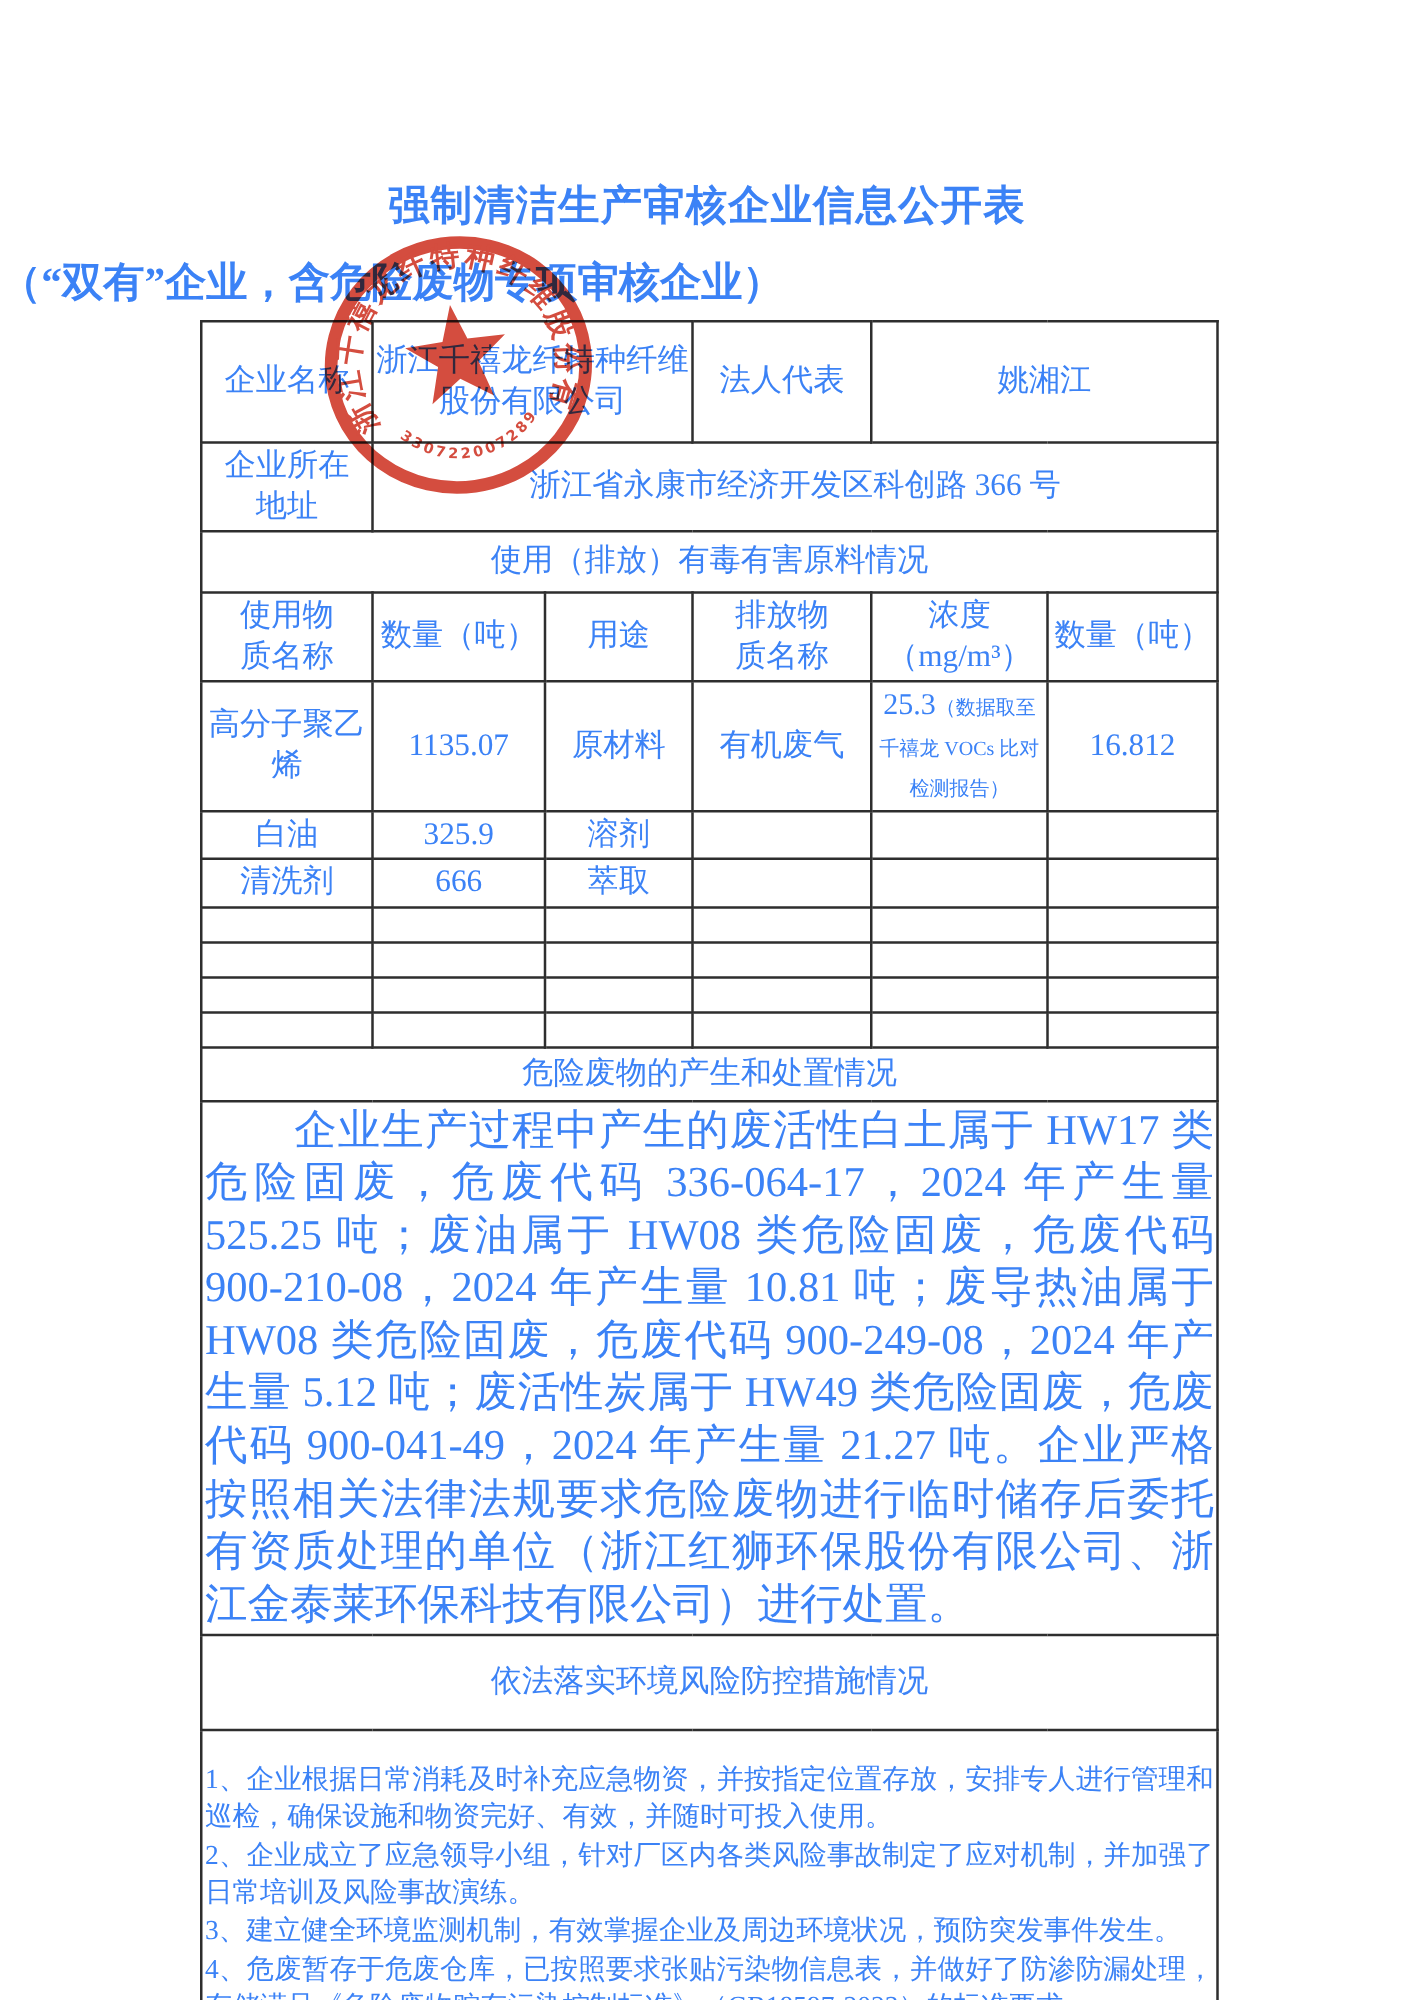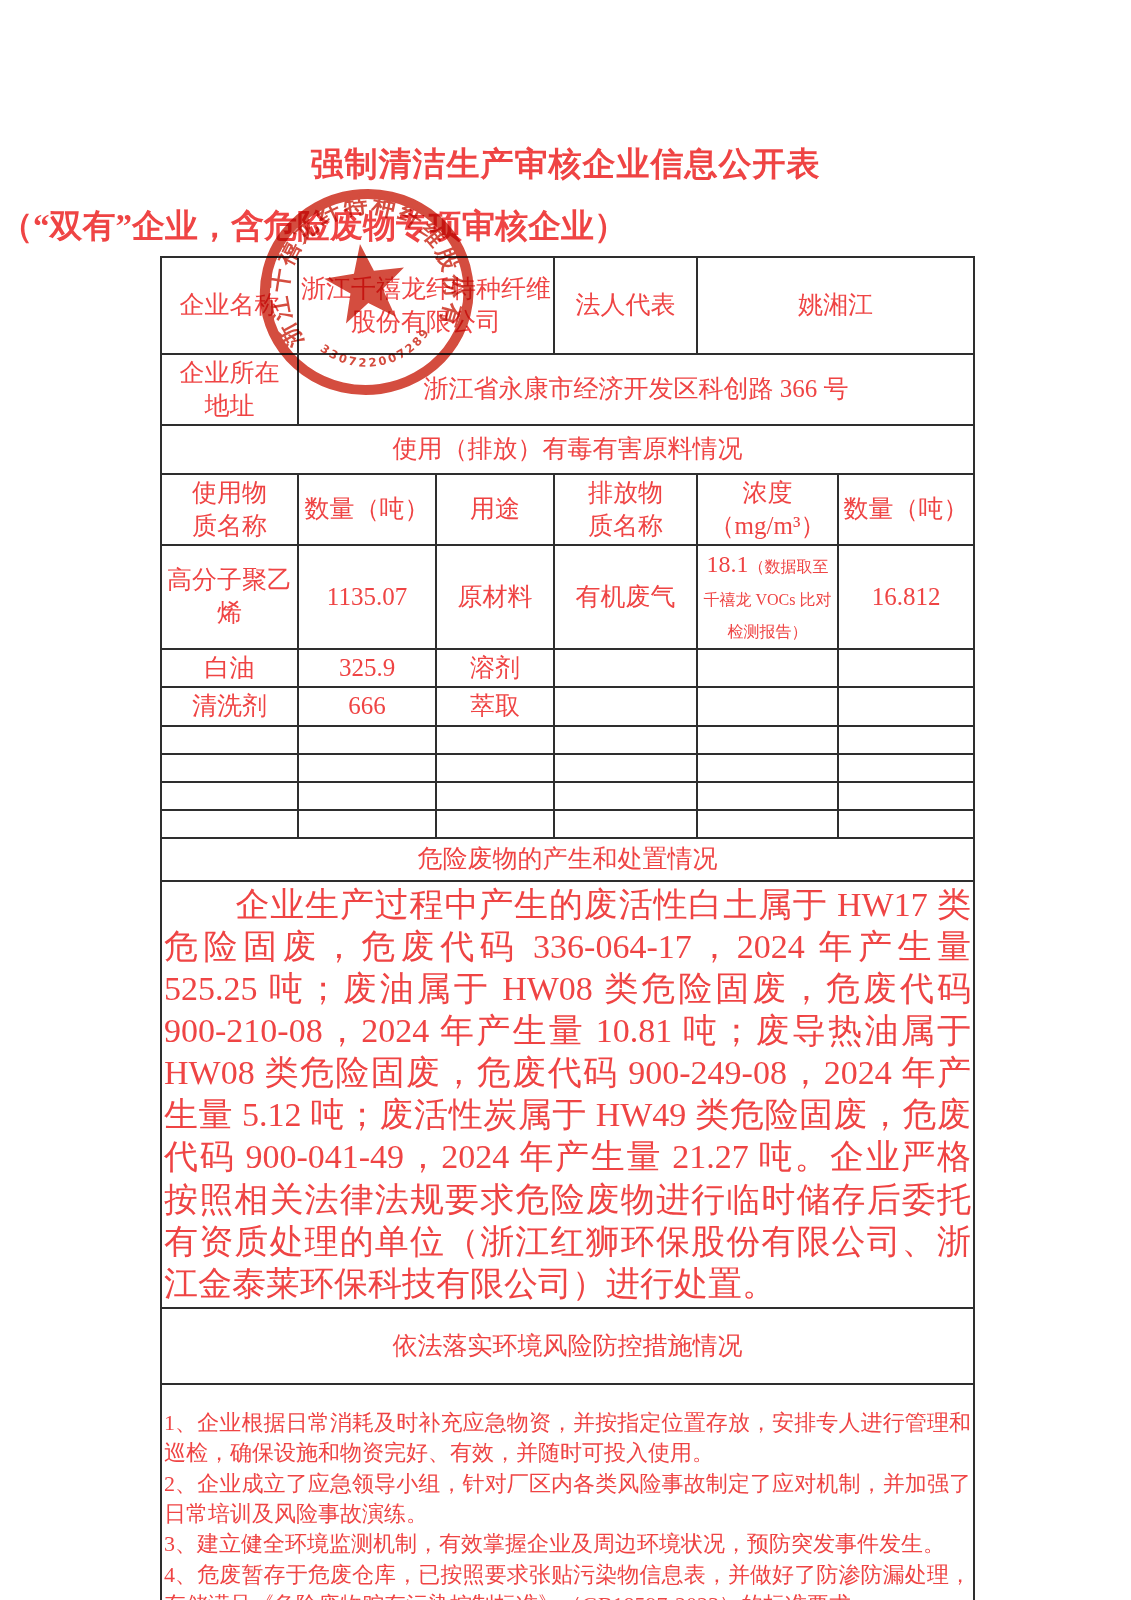--- a/index.html
+++ b/index.html
@@ -1,18 +1,18 @@
 <!DOCTYPE html>
 <html lang="zh"><head>
 <meta charset="utf-8">
 <style>
   html,body{margin:0;padding:0;background:#ffffff;}
   .page{
     position:relative;width:1131px;height:1600px;background:#fff;overflow:hidden;
-    font-family:"Liberation Serif","DejaVu Serif",serif;color:#ef4444;
+    font-family:"Liberation Serif","DejaVu Serif",serif;color:#3b82f6;
   }
   .doc-title{
     position:absolute;top:142px;left:0;width:100%;text-align:center;
     font-size:33px;font-weight:bold;letter-spacing:1px;
   }
   .doc-subtitle{
     position:absolute;top:204px;left:0;width:100%;
     font-size:33px;font-weight:bold;letter-spacing:0px;
   }
   table.form{
@@ -93,21 +93,21 @@
 质名称</td>
         <td>浓度（mg/m³）</td>
         <td>数量（吨）</td>
       </tr>
       <tr class="r-mat1">
         <td class="pre">高分子聚乙
 烯</td>
         <td>1135.07</td>
         <td>原材料</td>
         <td>有机废气</td>
-        <td class="conc"><span class="conc-main">18.1</span><span class="conc-note">（数据取至千禧龙 VOCs 比对检测报告）</span></td>
+        <td class="conc"><span class="conc-main">25.3</span><span class="conc-note">（数据取至千禧龙 VOCs 比对检测报告）</span></td>
         <td>16.812</td>
       </tr>
       <tr class="r-mat2">
         <td>白油</td>
         <td>325.9</td>
         <td>溶剂</td>
         <td></td>
         <td></td>
         <td></td>
       </tr>

